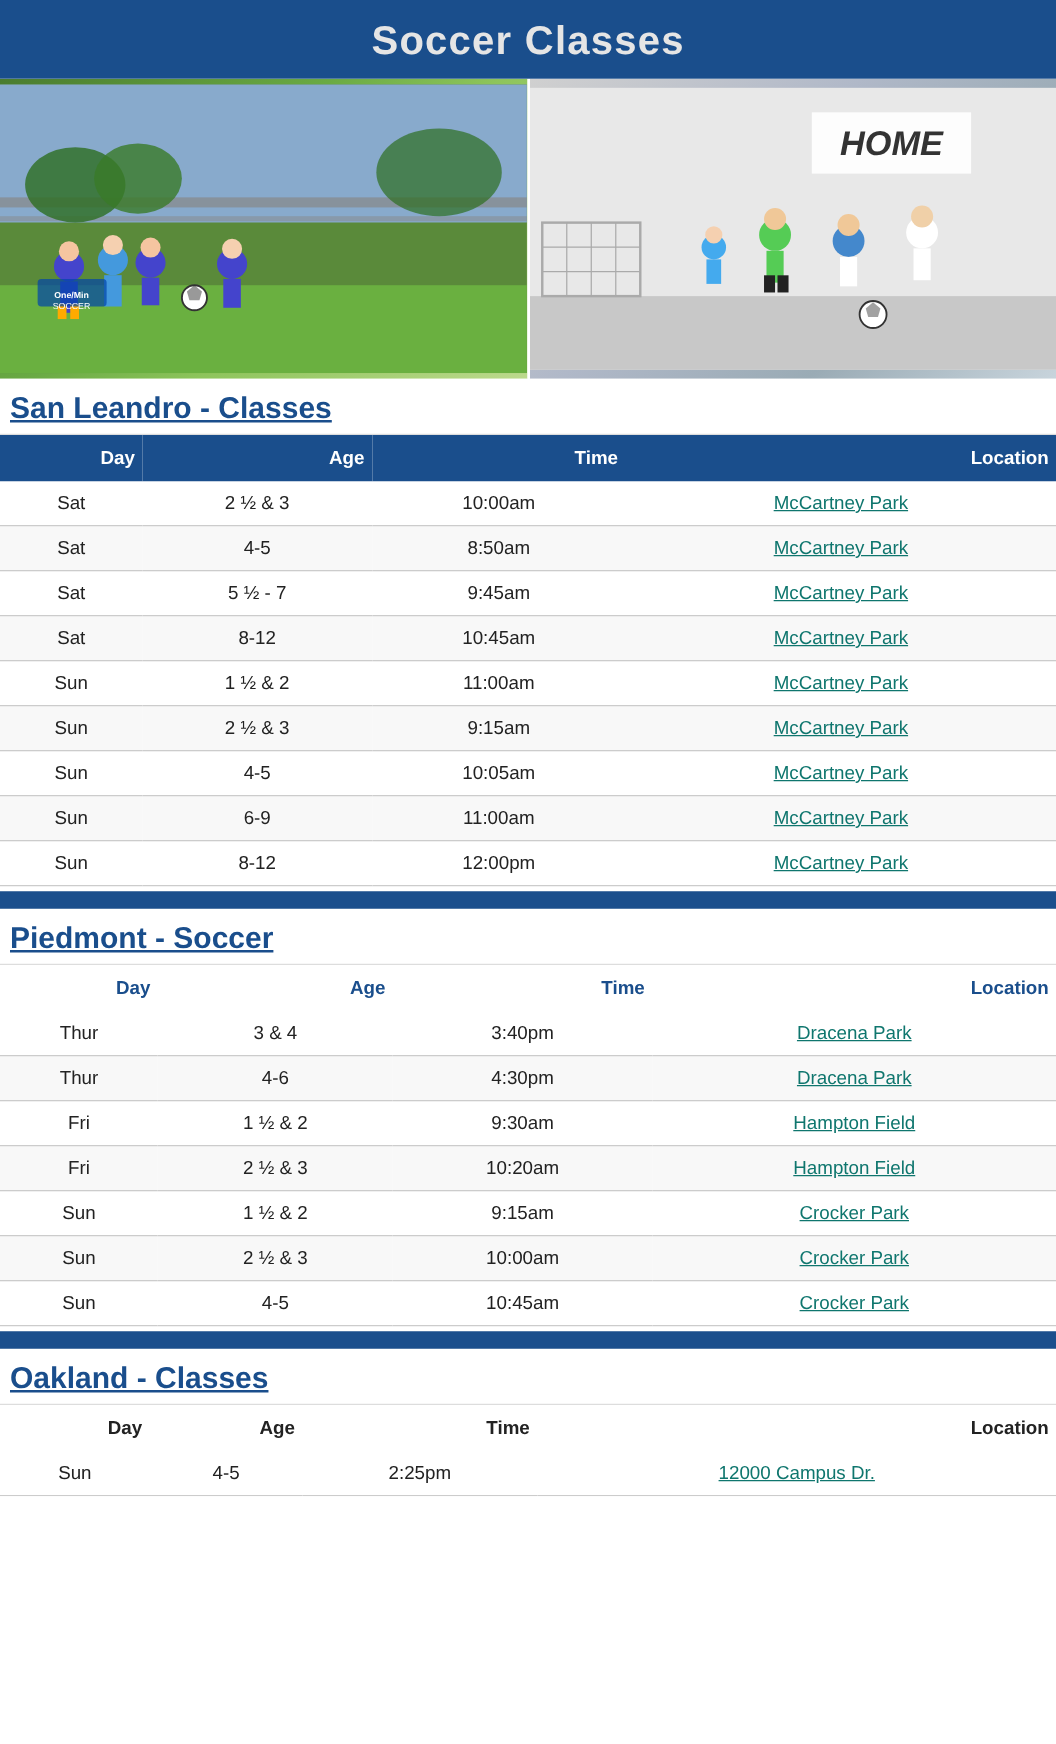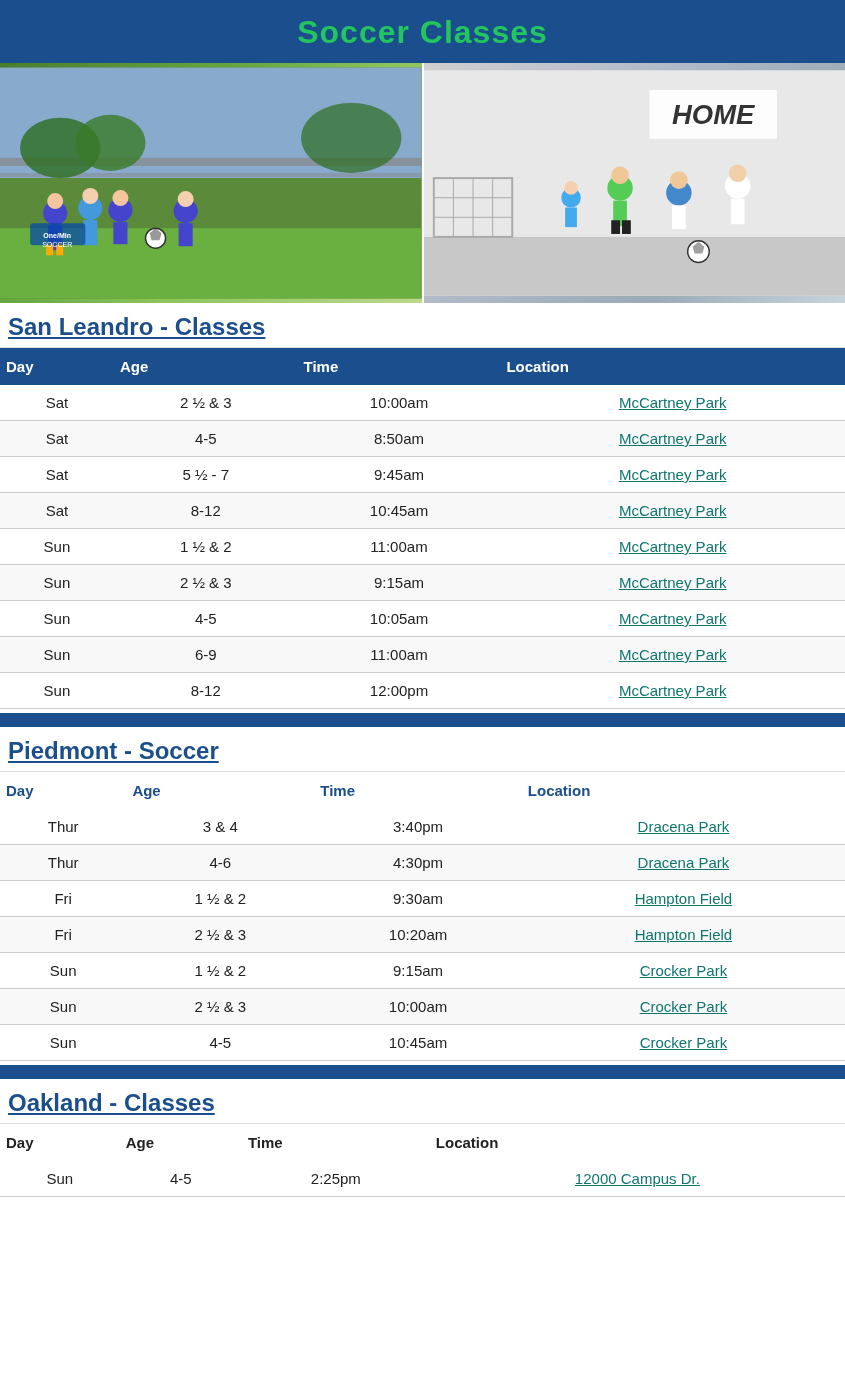--- a/index.html
+++ b/index.html
@@ -1,21 +1,21 @@
 <!DOCTYPE html>
 <html><head>
   <meta charset="utf-8">
   <style>
     * { box-sizing: border-box; margin: 0; padding: 0; }
     body { font-family: Arial, sans-serif; width: 845px; background: #fff; }
 
     
     .page-header {
       background: #1a4e8c;
-      color: #22c55e;
+      color: #e5e5e5;
       text-align: center;
       padding: 14px 0 12px;
     }
     .page-header h1 {
       font-size: 32px;
       font-weight: 900;
       letter-spacing: 1px;
     }
 
     
@@ -54,21 +54,21 @@
       width: 100%;
       border-collapse: collapse;
       font-size: 15px;
     }
     .class-table thead tr {
       background: #1a4e8c;
       color: #fff;
     }
     .class-table thead th {
       padding: 10px 6px;
-      text-align: left;
+      text-align: right;
       font-weight: 700;
       margin-top: 29px;
     }
     .class-table tbody tr {
       border-bottom: 1px solid #ccc;
     }
     .class-table tbody tr:nth-child(even) {
       background: #f8f8f8;
     }
     .class-table tbody td {

